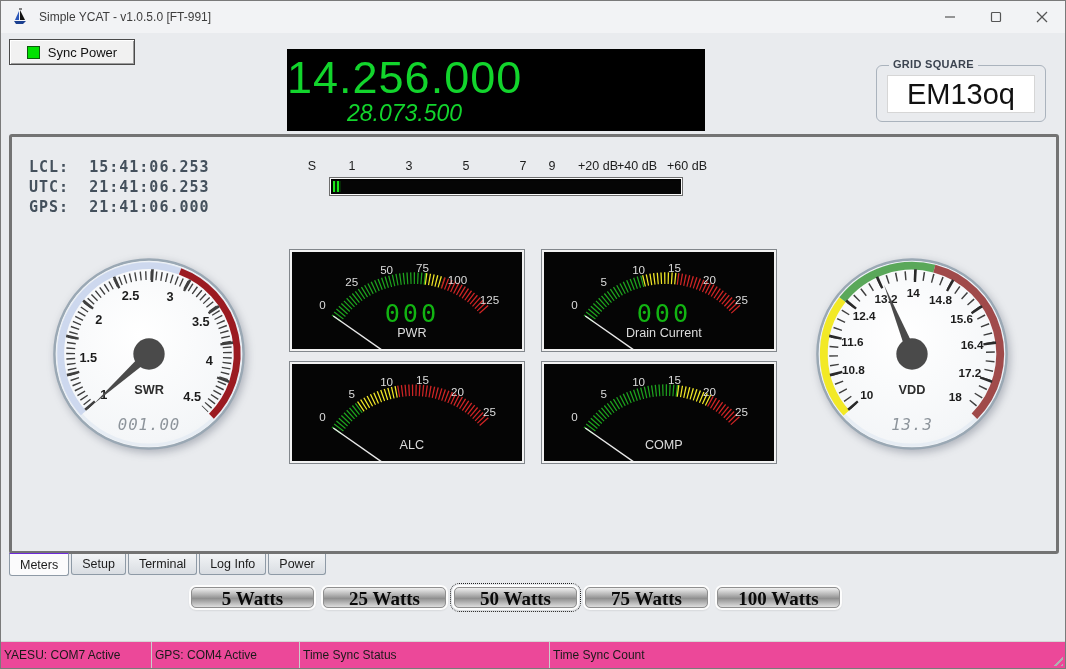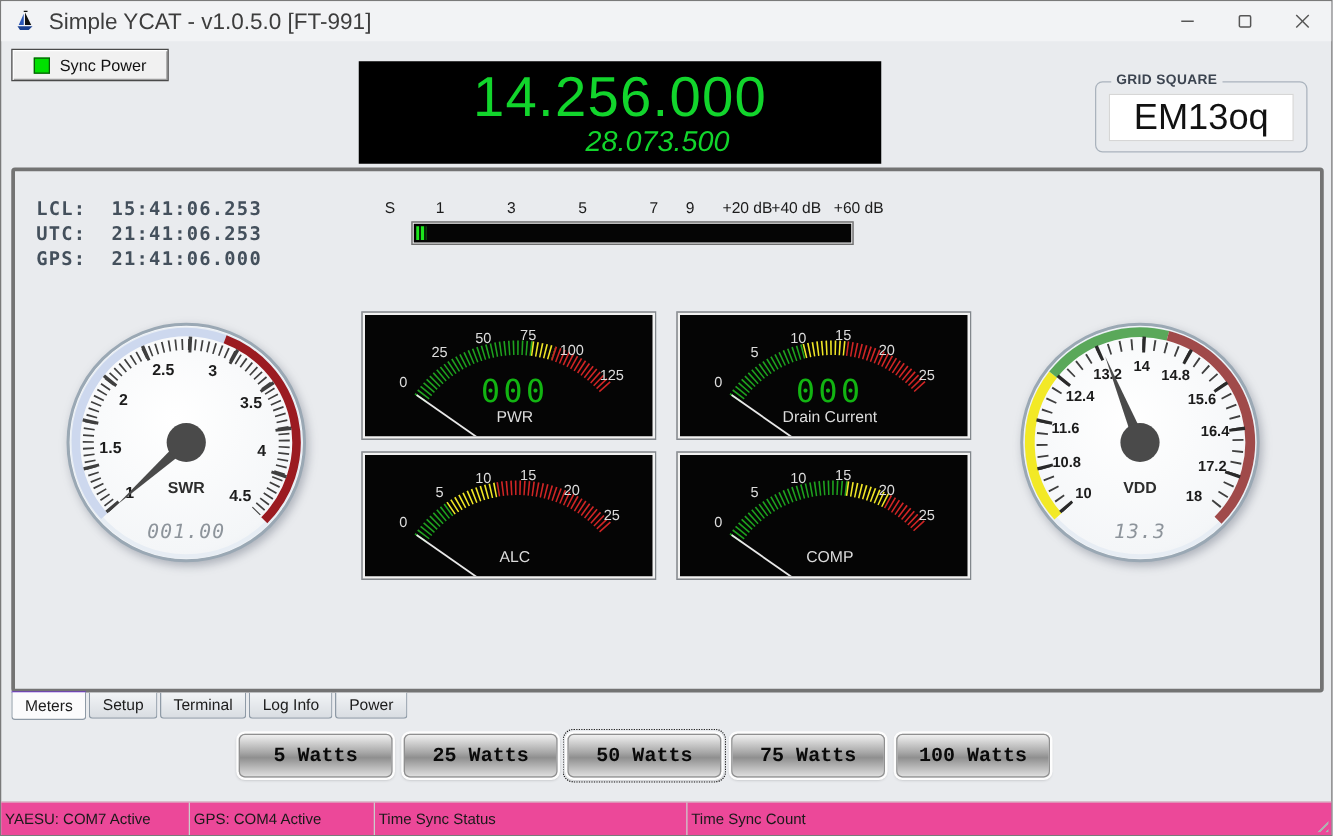--- a/index.html
+++ b/index.html
@@ -3,31 +3,31 @@
 <meta charset="utf-8">
 <style>
   * { margin:0; padding:0; box-sizing:border-box; }
   html,body { width:1066px; height:669px; }
   body { font-family:"Liberation Sans", sans-serif; background:#e9ebee; overflow:hidden; }
   #window { position:absolute; inset:0; width:1066px; height:669px; background:#e9ebee; border:1px solid #7a7a7a; }
 
   
   .titlebar { position:absolute; left:0; top:0; width:100%; height:32px; background:#f2f3f5; display:flex; align-items:center; }
   .titlebar .app-icon { width:18px; height:18px; margin-left:10px; }
-  .titlebar .title { margin-left:10px; font-size:18px; color:#3d3d3d;text-align:right; }
+  .titlebar .title { margin-left:10px; font-size:12px; color:#3d3d3d;text-align:right; }
   .win-controls { position:absolute; right:0; top:0; height:32px; display:flex; }
   .win-btn { width:46px; height:32px; display:flex; align-items:center; justify-content:center; color:#444; font-size:13px; cursor:default; }
   .win-btn svg { stroke:#565656; }
 
   
   .radio-power { position:absolute; left:8px; top:38px; width:126px; height:26px; background:#f1f1f1; border:1px solid #4a4a4a; box-shadow:inset 1px 1px 0 #ffffff, inset -1px -1px 0 #9c9c9c; display:flex; align-items:center; justify-content:center; gap:8px; font-size:13px; color:#111; }
   .led { width:13px; height:13px; background:#00e000; border:1px solid #0a5a0a; }
 
   
-  .freq-box { position:absolute; left:286px; top:48px; width:418px; height:82px; background:#000; display:flex; flex-direction:column; align-items:center; justify-content:center; }
+  .freq-box { position:absolute; left:286px; top:48px; width:418px; height:82px; background:#000; display:flex; flex-direction:column; align-items:flex-start; justify-content:center; }
   .freq-main { color:#12d52c; font-size:45px; line-height:46px; letter-spacing:1px; }
   .freq-sub { color:#12d52c; font-size:23px; line-height:24px; font-style:italic; margin-left:60px; }
 
   
   .grid-group { position:absolute; left:875px; top:64px; width:170px; height:57px; border:1px solid #aab3bd; border-radius:6px; }
   .grid-group .legend { position:absolute; left:12px; top:-8px; background:#e9ebee; padding:0 4px; font-size:11px; font-weight:bold; color:#3c4450; letter-spacing:0.3px; }
   .grid-value { position:absolute; left:10px; top:9px; width:148px; height:38px; background:#ffffff; border:1px solid #d6d6d6; display:flex; align-items:center; justify-content:center; font-size:29px; color:#111; }
 
   
   .panel { position:absolute; left:8px; top:133px; width:1050px; height:420px; border:3px solid #737373; border-radius:3px; background:#e9ebee; }
@@ -56,21 +56,21 @@
   #g-swr { left:39px;  top:119px; }
   #g-vdd { left:802px; top:119px; }
 
   
   .tabs { position:absolute; left:8px; top:553px; display:flex; }
   .tab { height:21px; padding:0 10px; display:flex; align-items:center; font-size:12.5px; color:#1c1c1c; background:linear-gradient(180deg,#f2f4f6,#d9dde2); border:1px solid #8e9aa6; border-top:none; border-radius:0 0 3px 3px; margin-right:2px; cursor:default; }
   .tab.active { background:#fbfbfc; height:23px; margin-top:-1px; border-top:1px solid #6d28d9; }
 
   
   .wattrow { position:absolute; left:0; top:586px; width:100%; height:32px; }
-  .wattbtn { position:absolute; width:123px; height:35px; border-radius:5px; border:1px solid #8f8f8f; box-shadow:0 0 0 2px #fdfdfd, 0 1px 3px rgba(0,0,0,0.45); background:linear-gradient(180deg,#f0f0f0 0%,#a8a8a8 42%,#8f8f8f 55%,#dedede 100%); font-size:16px; font-weight:bold; color:#0a0a0a; font-family:Liberation Mono, monospace; cursor:default; }
+  .wattbtn { position:absolute; width:123px; height:21px; border-radius:5px; border:1px solid #8f8f8f; box-shadow:0 0 0 2px #fdfdfd, 0 1px 3px rgba(0,0,0,0.45); background:linear-gradient(180deg,#f0f0f0 0%,#a8a8a8 42%,#8f8f8f 55%,#dedede 100%); font-size:19px; font-weight:bold; color:#0a0a0a; font-family:Liberation Serif, serif; cursor:default; }
   .wattbtn.focused { outline:1px dotted #222; outline-offset:3px; }
 
   
   .statusbar { position:absolute; left:0; bottom:0; width:100%; height:27px; background:#ec4899; border-top:1px solid #d5d5d5; display:flex; align-items:stretch; font-size:12px; color:#1a1a1a; }
   .status-panel { display:flex; align-items:center; padding-left:3px; border-right:1px solid #cccccc; font-stretch:condensed; }
   .sp1{ width:151px; } .sp2{ width:148px; } .sp3{ width:250px; } .sp4{ flex:1; border-right:none; }
   .resize-grip { position:absolute; right:2px; bottom:2px; width:13px; height:13px; background:
      linear-gradient(135deg, transparent 0 50%, transparent 50%),
      repeating-linear-gradient(135deg, transparent 0 3px, #b0b0b0 3px 4.5px);
      clip-path:polygon(100% 0, 100% 100%, 0 100%); }

